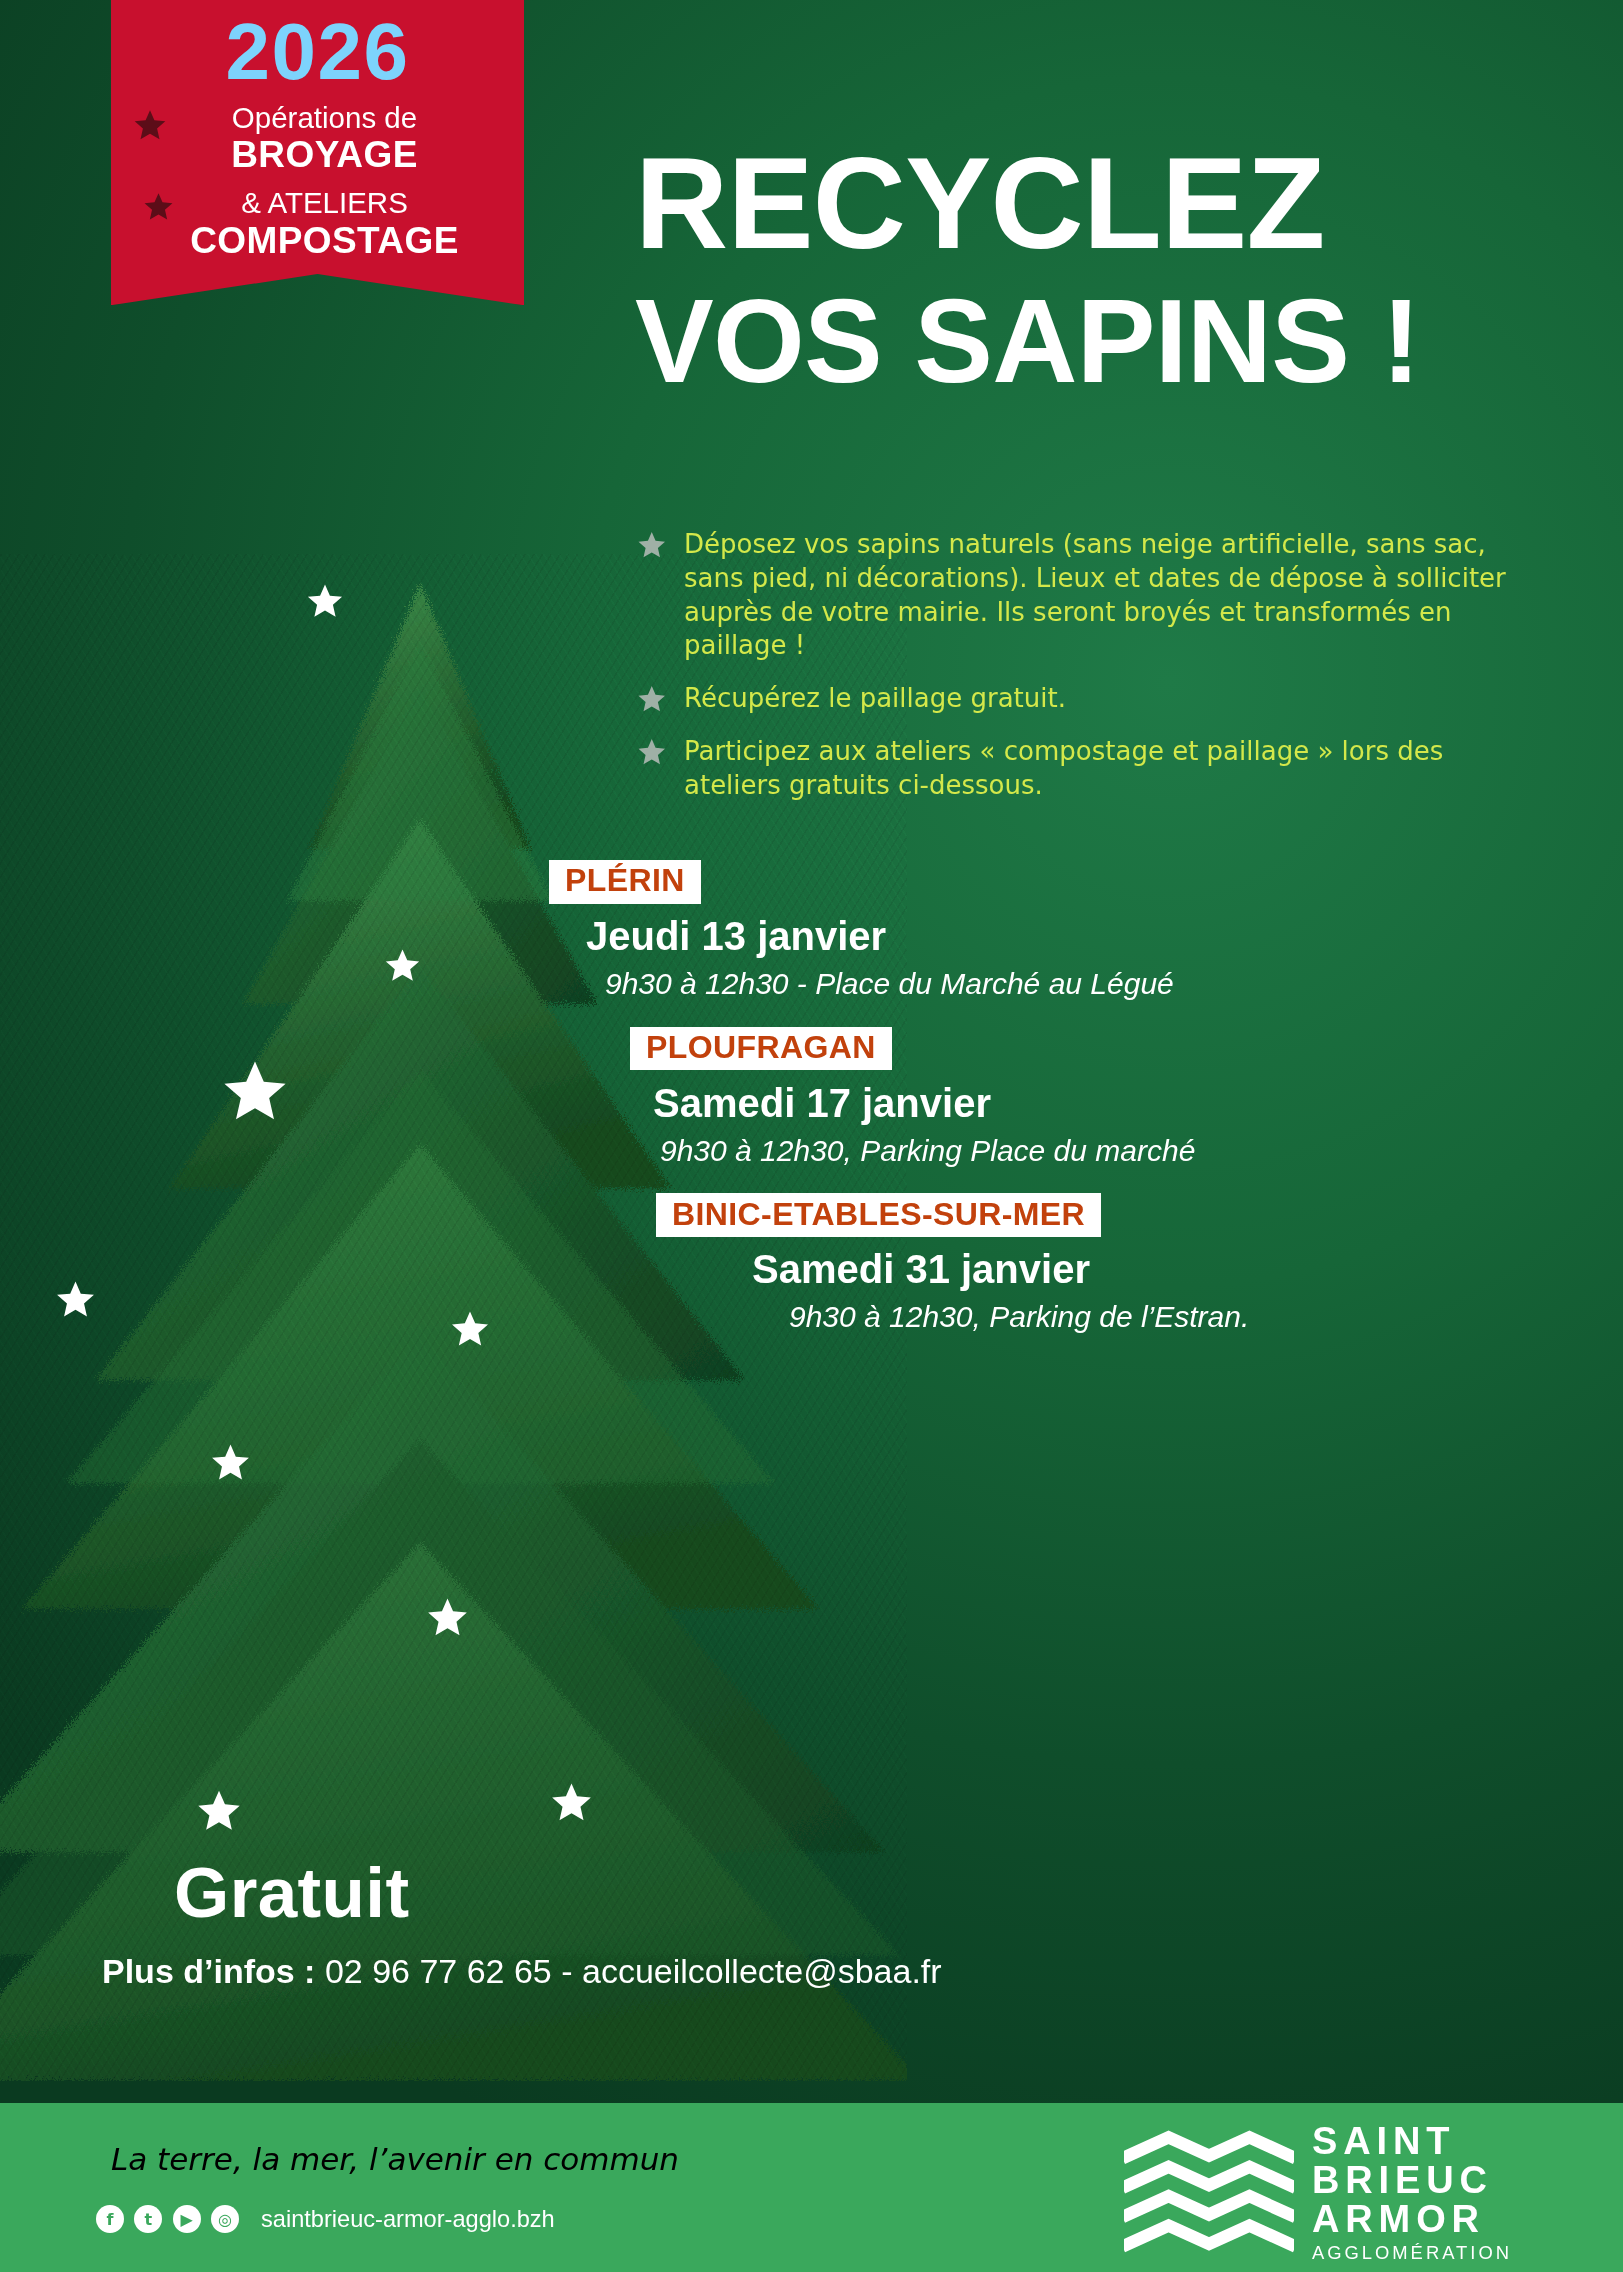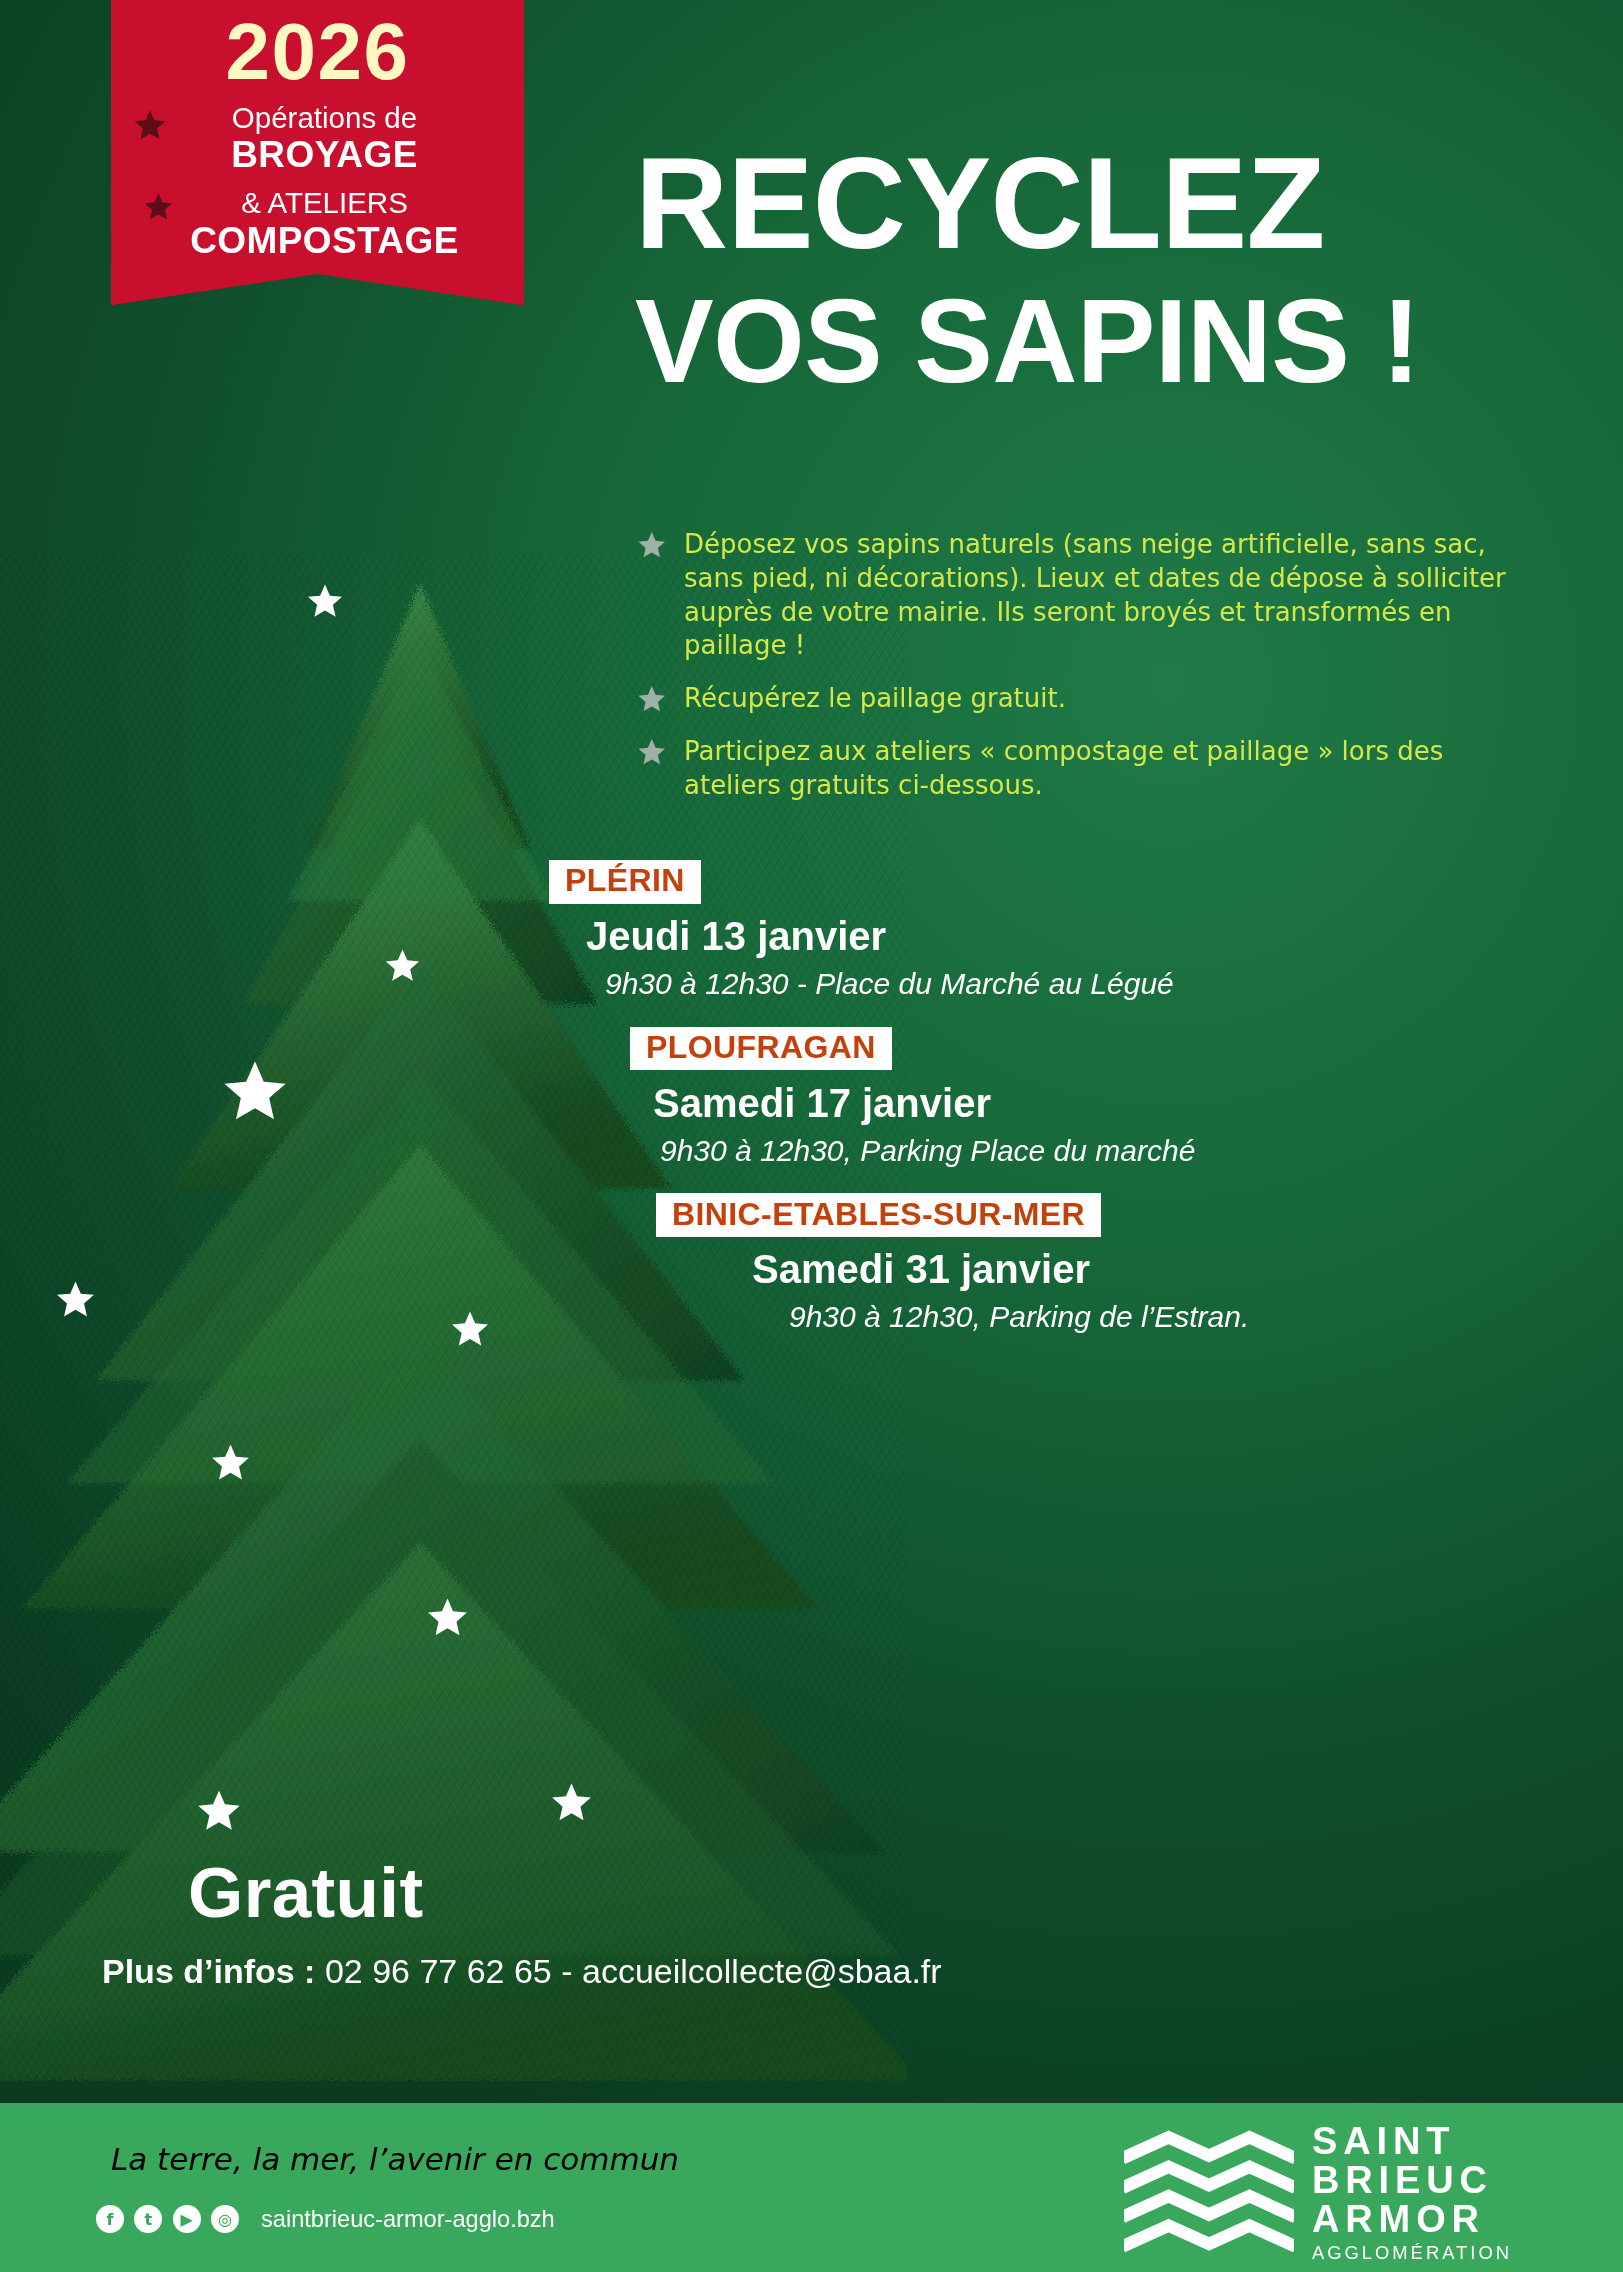--- a/index.html
+++ b/index.html
@@ -49,21 +49,21 @@
     width: 413px;
     background: #c8102e;
     padding: 19px 0 43px 0;
     text-align: center;
     clip-path: polygon(0 0, 100% 0, 100% 100%, 50% 90%, 0 100%);
     box-shadow: 0 4.4px 14.8px rgba(0,0,0,0.28);
   }
   .ribbon-year {
     font-size: 80px;
     font-weight: bold;
-    color: #fef9c3;
+    color: #7dd3fc;
     letter-spacing: 1.5px;
     line-height: 1.0;
     margin-bottom: 7px;
   }
   .ribbon-line {
     color: #ffffff;
     font-size: 29.5px;
     line-height: 1.15;
     font-weight: 300;
     padding-left: 14px;
@@ -158,21 +158,21 @@
   .ev-2 .event-town { margin-left: 114px; }
   .ev-2 .event-date { margin-left: 137px; }
   .ev-2 .event-place { margin-left: 144px; }
   .ev-3 .event-town { margin-left: 140px; }
   .ev-3 .event-date { margin-left: 236px; }
   .ev-3 .event-place { margin-left: 273px; }
 
   
   .gratuit {
     position: absolute;
-    left: 188px;
+    left: 174px;
     top: 1852px;
     color: #ffffff;
     font-size: 71px;
     font-weight: bold;
     letter-spacing: 0.4px;
   }
   .infos {
     position: absolute;
     left: 102px;
     top: 1952px;

